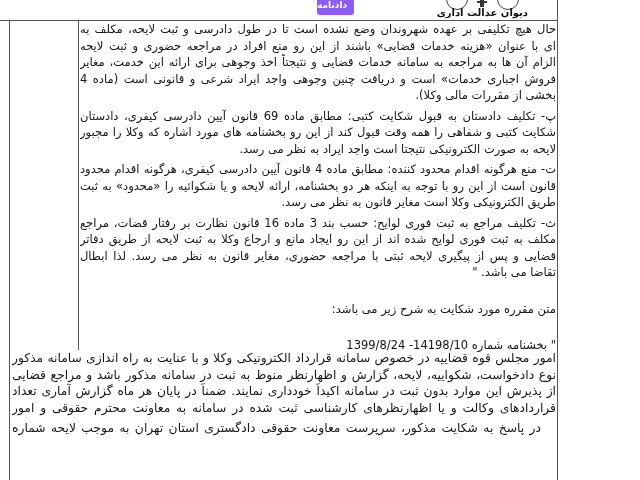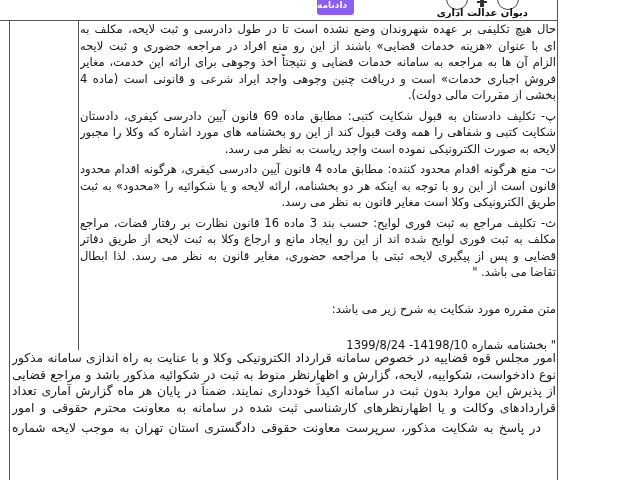--- a/index.html
+++ b/index.html
@@ -58,36 +58,36 @@
   <div class="hline"></div>
   <div class="vline v-right"></div>
   <div class="vline v-mid"></div>
   <div class="vline v-left"></div>
 
   <div class="tblock upper">
     <div class="ln jf">حال هیچ تکلیفی بر عهده شهروندان وضع نشده است تا در طول دادرسی و ثبت لایحه، مکلف به پرداخت هزینه</div>
     <div class="ln jf">ای با عنوان «هزینه خدمات قضایی» باشند از این رو منع افراد در مراجعه حضوری و ثبت لایحه فیزیکی و</div>
     <div class="ln jf">الزام آن ها به مراجعه به سامانه خدمات قضایی و نتیجتاً اخذ وجوهی برای ارائه این خدمت، مغایر قاعده «منع</div>
     <div class="ln jf">فروش اجباری خدمات» است و دریافت چنین وجوهی واجد ایراد شرعی و قانونی است (ماده 4 قانون تنظیم</div>
-    <div class="ln ra">بخشی از مقررات مالی دولت).</div>
+    <div class="ln ra">بخشی از مقررات مالی وکلا).</div>
     <div class="ln jf mt4">پ- تکلیف دادستان به قبول شکایت کتبی: مطابق ماده 69 قانون آیین دادرسی کیفری، دادستان مکلف است</div>
     <div class="ln jf">شکایت کتبی و شفاهی را همه وقت قبول کند از این رو بخشنامه های مورد اشاره که وکلا را مجبور به ثبت</div>
-    <div class="ln ra">لایحه به صورت الکترونیکی نموده است واجد ریاست به نظر می رسد.</div>
+    <div class="ln ra">لایحه به صورت الکترونیکی نتیجتا است واجد ایراد به نظر می رسد.</div>
     <div class="ln jf mt4">ت- منع هرگونه اقدام محدود کننده: مطابق ماده 4 قانون آیین دادرسی کیفری، هرگونه اقدام محدود کننده محتاج</div>
     <div class="ln jf">قانون است از این رو با توجه به اینکه هر دو بخشنامه، ارائه لایحه و یا شکوائیه را «محدود» به ثبت آن از</div>
     <div class="ln ra">طریق الکترونیکی وکلا است مغایر قانون به نظر می رسد.</div>
     <div class="ln jf mt4">ث- تکلیف مراجع به ثبت فوری لوایح: حسب بند 3 ماده 16 قانون نظارت بر رفتار قضات، مراجع قضایی</div>
     <div class="ln jf">مکلف به ثبت فوری لوایح شده اند از این رو ایجاد مانع و ارجاع وکلا به ثبت لایحه از طریق دفاتر خدمات</div>
     <div class="ln jf">قضایی و پس از پیگیری لایحه ثبتی با مراجعه حضوری، مغایر قانون به نظر می رسد. لذا ابطال مصوبه مورد</div>
     <div class="ln ra">تقاضا می باشد. "</div>
     <div class="ln ra mt5">متن مقرره مورد شکایت به شرح زیر می باشد:</div>
     <div class="ln ra mt5">" بخشنامه شماره 14198/10- 1399/8/24</div>
   </div>
 
   <div class="tblock lower">
     <div class="ln jf">امور مجلس قوه قضاییه در خصوص سامانه قرارداد الکترونیکی وکلا و با عنایت به راه اندازی سامانه مذکور</div>
-    <div class="ln jf">نوع دادخواست، شکواییه، لایحه، گزارش و اظهارنظر منوط به ثبت در شکوائیه مذکور باشد و مراجع قضایی</div>
+    <div class="ln jf">نوع دادخواست، شکواییه، لایحه، گزارش و اظهارنظر منوط به ثبت در سامانه مذکور باشد و مراجع قضایی</div>
     <div class="ln jf">از پذیرش این موارد بدون ثبت در سامانه اکیداً خودداری نمایند. ضمناً در پایان هر ماه گزارش آماری تعداد</div>
     <div class="ln jf">قراردادهای وکالت و یا اظهارنظرهای کارشناسی ثبت شده در سامانه به معاونت محترم حقوقی و امور مجلس</div>
     <div class="ln jf mt4 ind15">در پاسخ به شکایت مذکور، سرپرست معاونت حقوقی دادگستری استان تهران به موجب لایحه شماره 9001/</div>
   </div>
 
 </div>
 
 </body></html>

